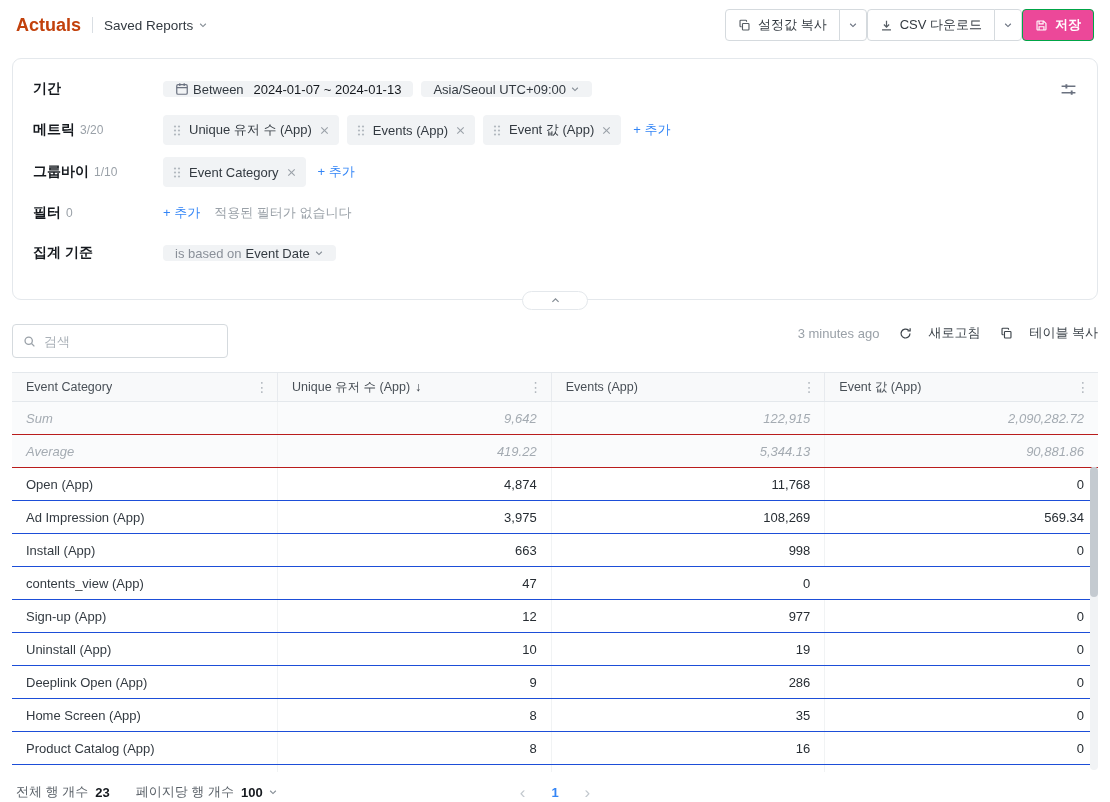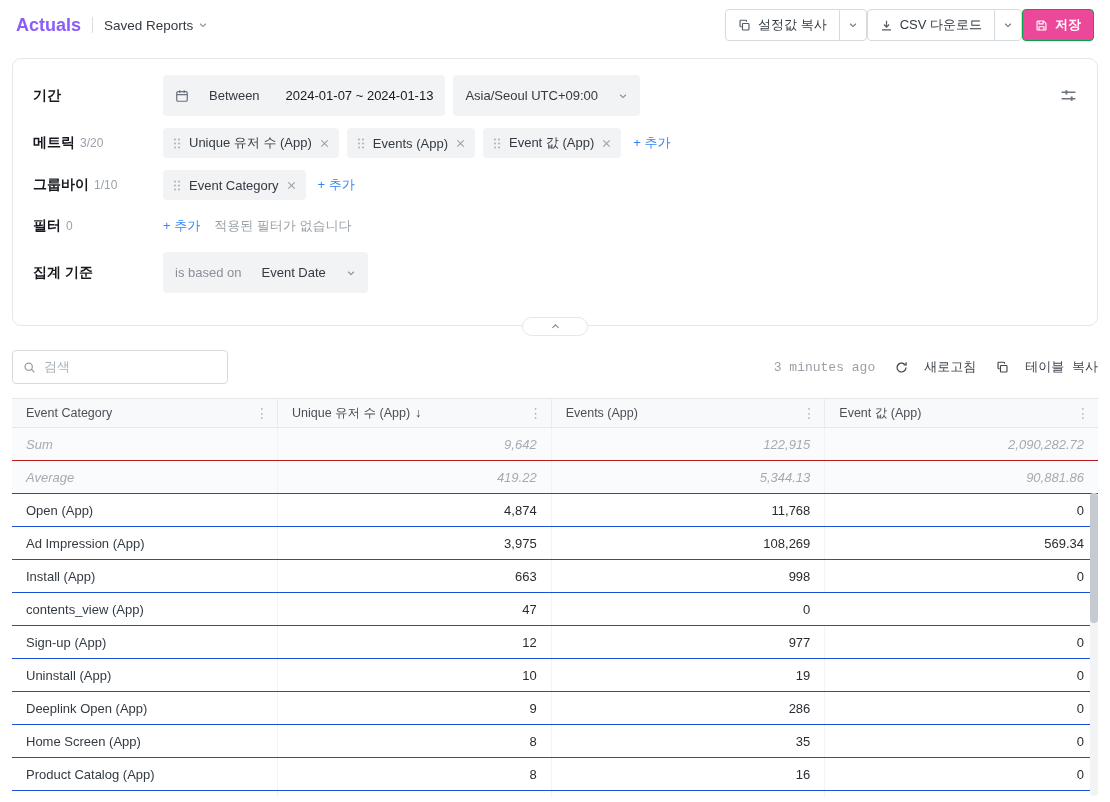--- a/index.html
+++ b/index.html
@@ -5,21 +5,21 @@
   * { box-sizing: border-box; margin: 0; padding: 0; }
   html,body { width: 1110px; height: 802px; overflow: hidden; }
   body {
     font-family: "Liberation Sans", "DejaVu Sans", sans-serif;
     font-size: 13px; color: #333a41; background: #ffffff;
   }
   svg { display: block; }
 
   
   .topbar { height: 50px; display: flex; align-items: center; padding: 0 16px; }
-  .title { font-size: 18px; font-weight: 700; color: #8b5cf6; }
+  .title { font-size: 18px; font-weight: 700; color: #c2410c; }
   .title-divider { width: 1px; height: 16px; background: #d9dee3; margin: 0 11px; }
   .saved-reports { display: flex; align-items: center; gap: 5px; color: #333a41; cursor: pointer; font-size: 13.5px; }
   .saved-reports .chev { color: #868e96; }
   .topbar-actions { margin-left: auto; display: flex; align-items: center; }
   .btn-group { display: flex; }
   .btn {
     height: 32px; display: inline-flex; align-items: center; gap: 7px;
     padding: 0 12px; border: 1px solid #d5dade; background: #fff;
     border-radius: 4px; font: inherit; color: #333a41; cursor: pointer;
   }
@@ -33,22 +33,22 @@
   .filter-card {
     position: relative; margin: 8px 12px 0;
     border: 1px solid #e4e8ec; border-radius: 9px;
     padding: 16px 20px 20px;
   }
   .f-row { display: flex; align-items: center; margin-bottom: 12px; min-height: 28px; }
   .f-row:last-of-type { margin-bottom: 0; }
   .f-label { width: 130px; flex: none; font-size: 14px; font-weight: 700; color: #15191e; display: flex; align-items: baseline; gap: 5px; }
   .f-count { font-size: 12px; font-weight: 400; color: #9aa1a8; }
   .pill {
-    display: inline-flex; align-items: center; gap: 20px;
-    background: #f1f3f5; border-radius: 4px; height: 41px; padding: 0 12px;
+    display: inline-flex; align-items: center; gap: 4px;
+    background: #f1f3f5; border-radius: 4px; height: 16px; padding: 0 12px;
     cursor: pointer;
   }
   .pill .muted { color: #8a9099; }
   .pill .chev { color: #868e96; }
   .date-text { color: #15191e; margin-left: 6px; }
   .chips { display: flex; gap: 8px; align-items: center; flex-wrap: wrap; }
   .chip {
     display: inline-flex; align-items: center; gap: 8px;
     background: #f1f3f5; border-radius: 4px; height: 30px; padding: 0 10px;
     color: #333a41; cursor: default;
@@ -59,21 +59,21 @@
   .empty-text { color: #9aa1a8; margin-left: 14px; }
   .sliders-btn { margin-left: auto; color: #6b7280; cursor: pointer; }
   .collapse-pill {
     position: absolute; left: 50%; bottom: -11px; transform: translateX(-50%);
     width: 66px; height: 19px; background: #fff; border: 1px solid #e4e8ec;
     border-radius: 10px; display: flex; align-items: center; justify-content: center;
     color: #868e96; cursor: pointer;
   }
 
   
-  .table-toolbar { display: flex; align-items: center; margin: 24px 12px 14px; font-family: Liberation Mono, monospace; }
+  .table-toolbar { display: flex; align-items: flex-start; margin: 24px 12px 14px; }
   .search-box {
     display: flex; align-items: center; gap: 8px; width: 216px; height: 34px;
     border: 1px solid #d5dade; border-radius: 4px; padding: 0 10px; background: #fff;
   }
   .search-box input { border: none; outline: none; flex: 1; font: inherit; color: #333a41; min-width: 0; background: transparent; }
   .search-box input::placeholder { color: #aab1b8; }
   .toolbar-right { margin-left: auto; display: flex; align-items: center; gap: 20px; }
   .updated { color: #9aa1a8; }
   .tool-link { display: flex; align-items: center; gap: 16px; color: #3c434a; cursor: pointer; }
 

